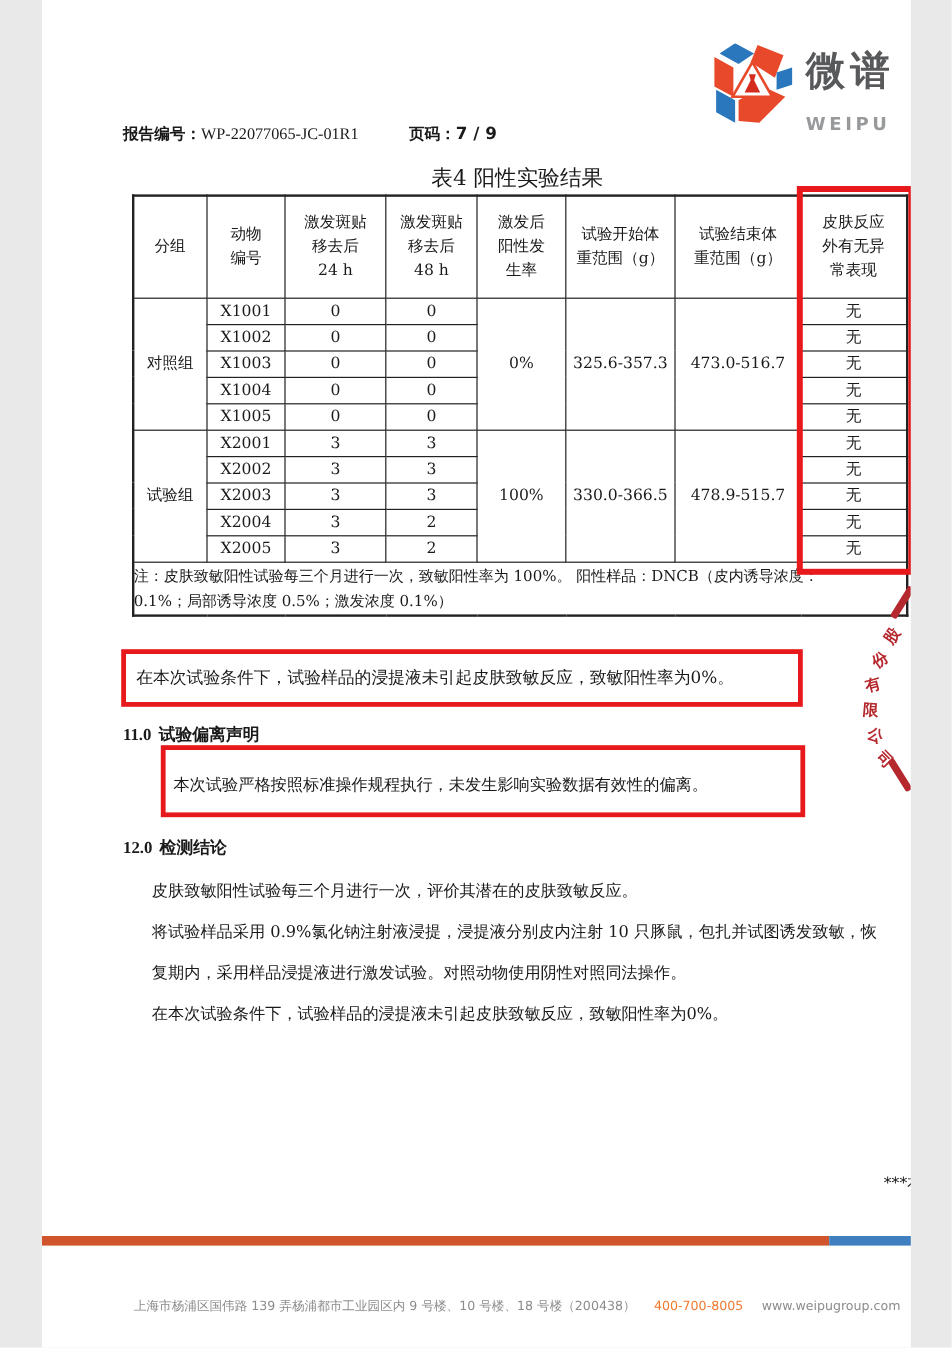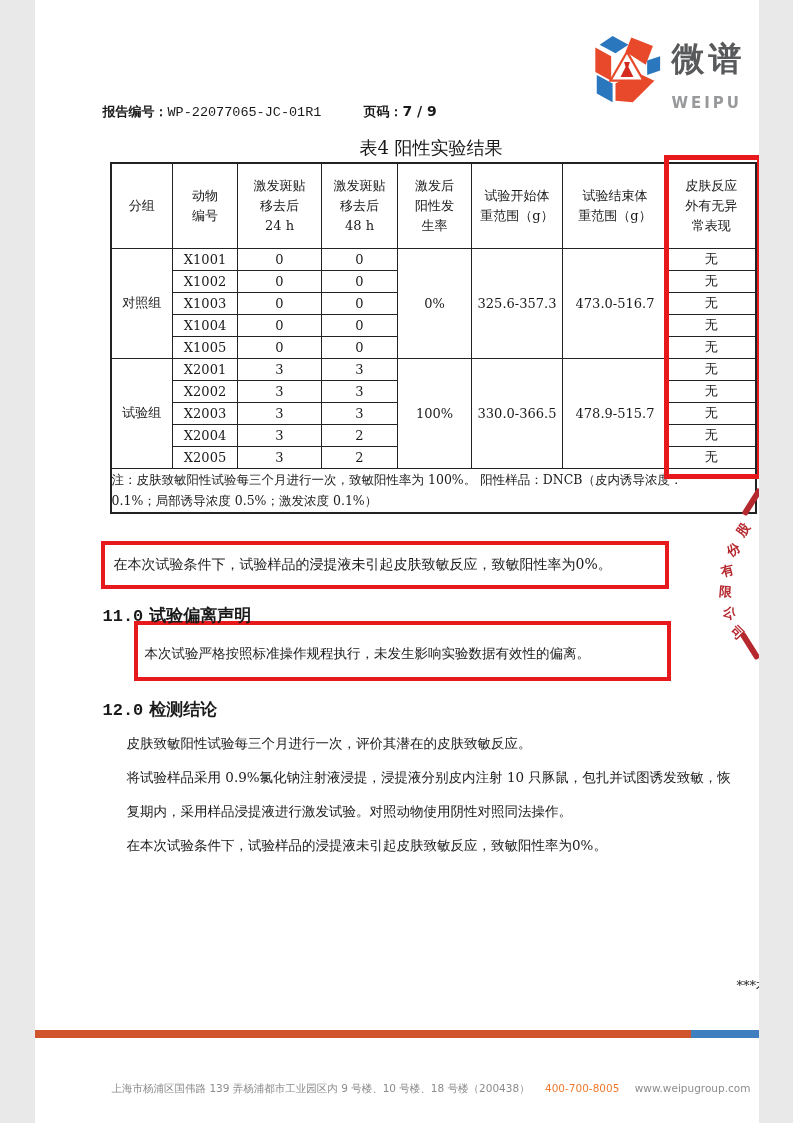--- a/index.html
+++ b/index.html
@@ -10,21 +10,21 @@
   
   .logo { position:absolute; top:36px; left:556px; display:flex; align-items:flex-start; gap:9px; }
   .logo-mark { width:72px; height:72px; }
   .logo-text { padding-top:6px; font-family:"DejaVu Sans", sans-serif; }
   .logo-cn { font-size:33px; font-weight:bold; color:#58595b; letter-spacing:4px; line-height:1.05; }
   .logo-en { font-size:15px; font-weight:bold; color:#97999b; letter-spacing:3px; margin-top:17px; }
 
   
   .meta { position:absolute; top:103px; left:68px; font-size:13px; white-space:nowrap; }
   .meta .lab { font-family:"DejaVu Sans", sans-serif; font-weight:700; font-size:13px; }
-  .meta .num { font-family:Liberation Mono, monospace; font-size:13.5px; }
+  .meta .num { font-family:Liberation Serif, serif; font-size:13.5px; }
   .meta .pagelab { margin-left:42px; }
   .meta .pageval { font-family:"DejaVu Sans", sans-serif; font-weight:800; font-size:14px; }
 
   .table-title { position:absolute; top:136px; left:0; width:793px; text-align:center; font-size:18px; }
 
   
   table.results { position:absolute; top:162px; left:75px; width:647px; border-collapse:collapse;
                   table-layout:fixed; font-size:13px; text-align:center; border:2px solid #222; }
   table.results th, table.results td { border:1px solid #222; padding:0; font-weight:normal; }
   table.results thead th { height:85px; white-space:pre-line; line-height:1.55; vertical-align:middle; }
@@ -33,21 +33,21 @@
                  line-height:1.75; white-space:pre-line; }
 
   
   .red-box { position:absolute; border:4px solid #e8191c; pointer-events:none; }
   .rb1 { left:629px; top:155px; width:98px;  height:324px; border-width:5px; }
   .rb2 { left:66px;  top:541px; width:568px; height:48px; }
   .rb3 { left:99px;  top:621px; width:537px; height:60px; }
 
   .statement { position:absolute; left:79px; top:556px; font-size:14px; }
 
-  .sec-head { position:absolute; font-size:17px; font-weight:bold; font-family:Liberation Mono, monospace; }
+  .sec-head { position:absolute; font-size:14px; font-weight:bold; font-family:Liberation Serif, serif; }
   .h11 { left:68px; top:604px; }
   .h12 { left:68px; top:698px; }
   .sec-head .t { margin-left:6px; }
   .deviation-body { position:absolute; left:110px; top:645px; font-size:13.5px; }
 
   .conclusion { position:absolute; left:92px; top:726px; width:640px; font-size:13.5px; line-height:34px; }
 
   .remark { position:absolute; left:68px; top:886px; width:665px; font-size:13.5px;
             line-height:30px; white-space:pre-line; }
 

